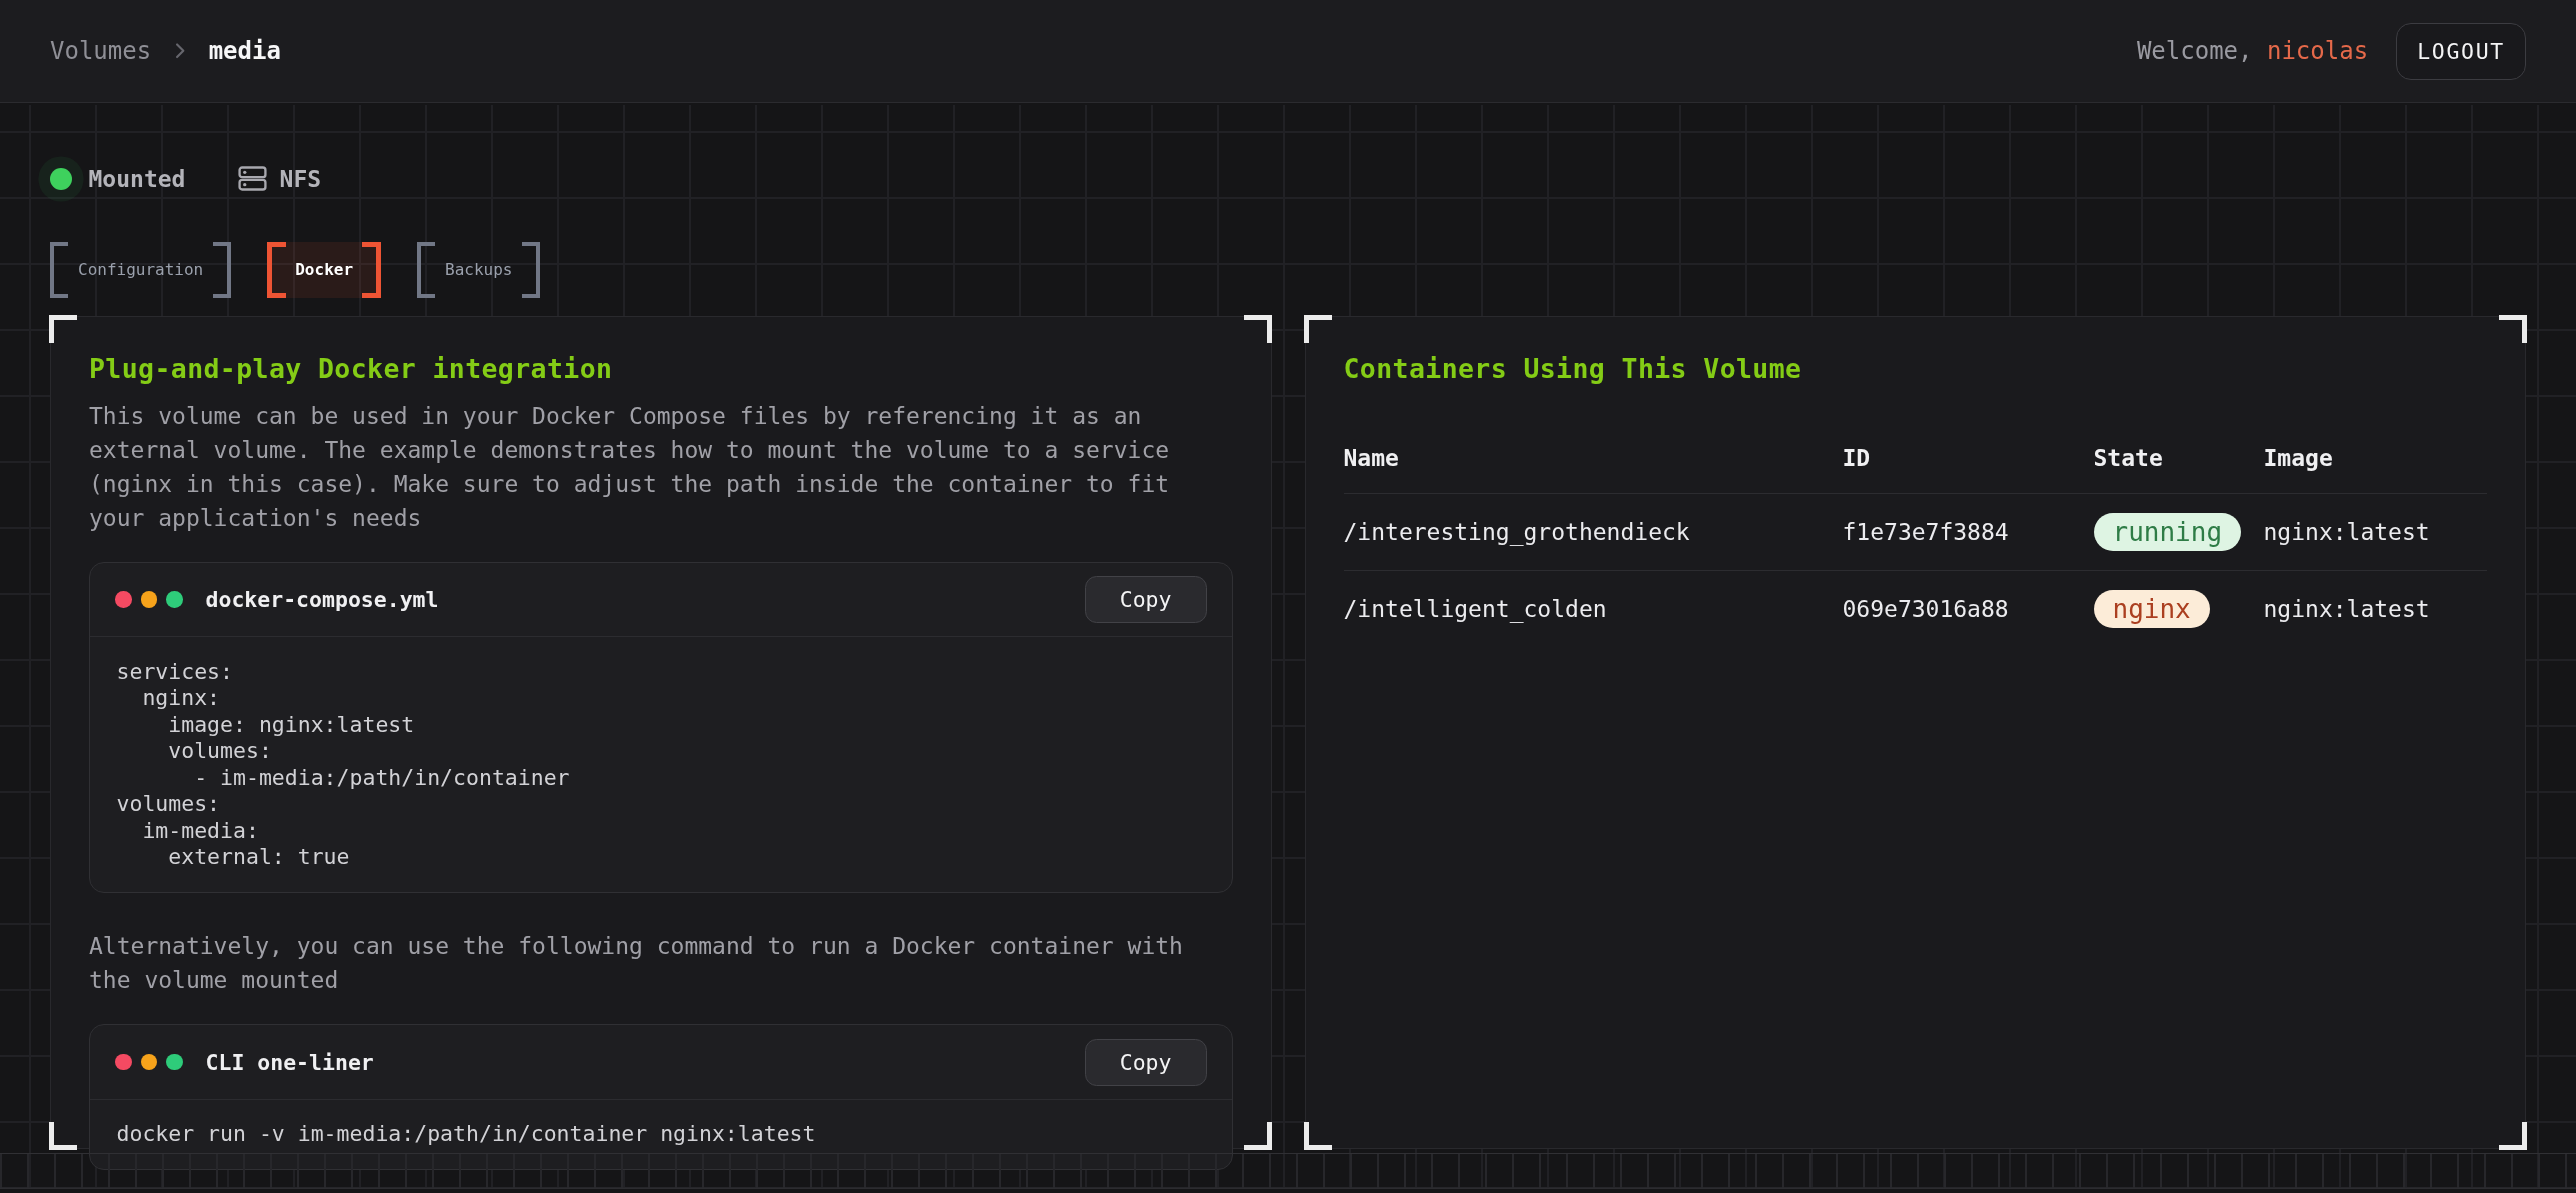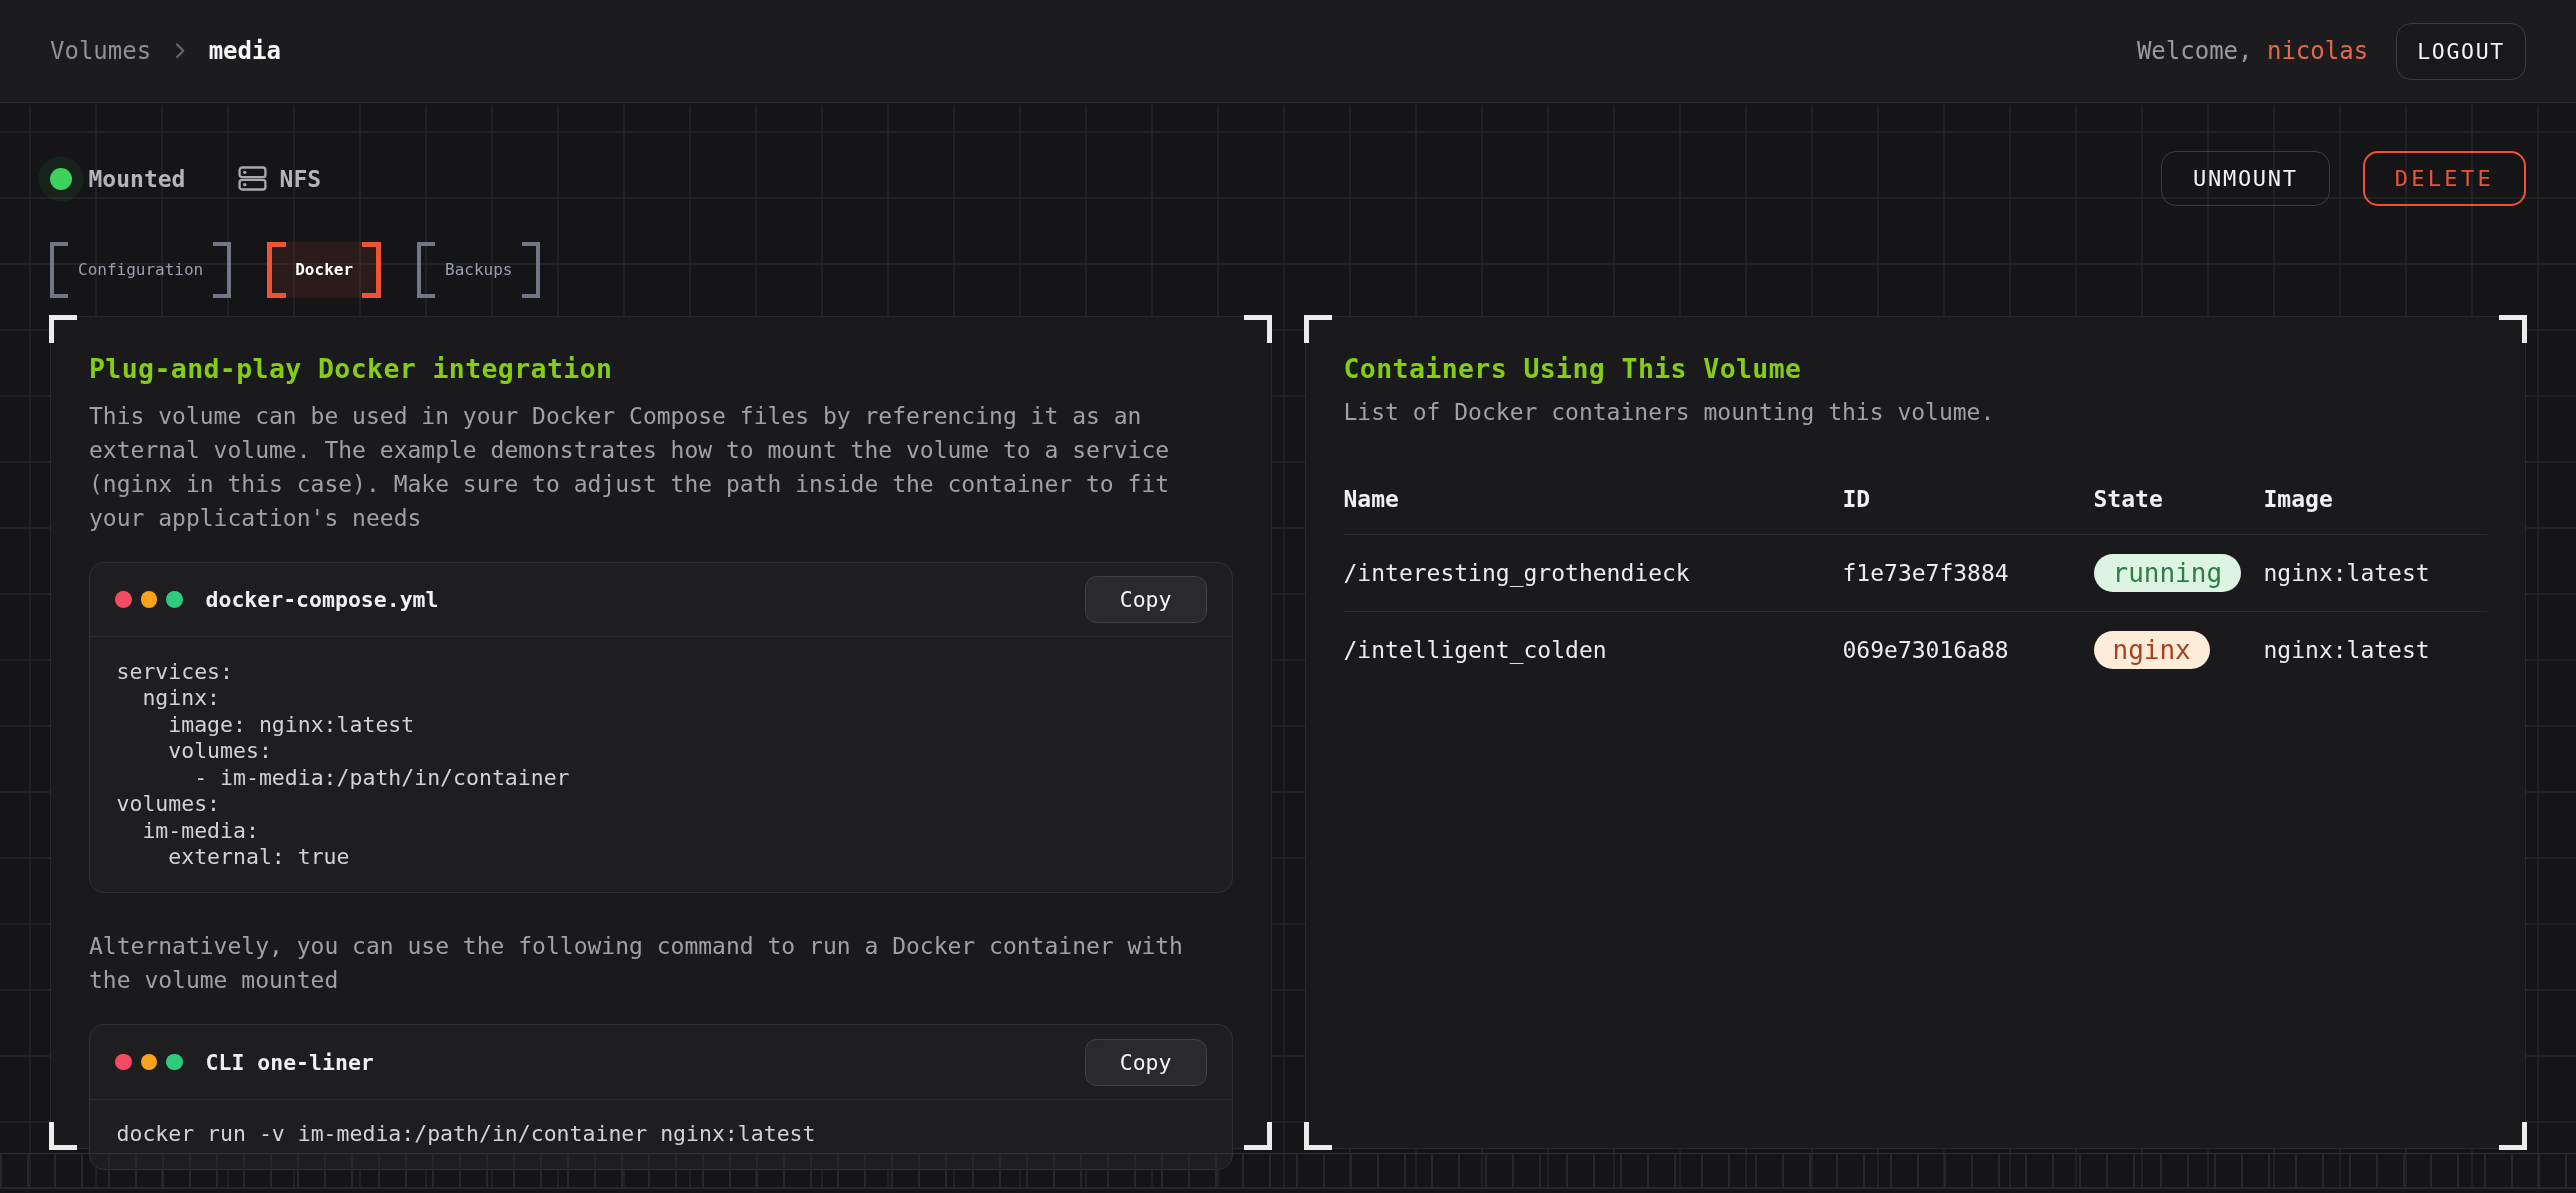--- a/index.html
+++ b/index.html
@@ -197,24 +197,20 @@
       <span class="status-label">Mounted</span>
       <span class="nfs-wrap">
         <svg viewBox="0 0 24 24" fill="none" stroke="currentColor" stroke-width="1.8" stroke-linecap="round" stroke-linejoin="round">
             <rect x="2" y="3.5" width="20" height="7.5" rx="2"></rect>
             <rect x="2" y="13" width="20" height="7.5" rx="2"></rect>
             <line x1="6" y1="7.25" x2="6.01" y2="7.25" stroke-width="2.6"></line>
             <line x1="6" y1="16.75" x2="6.01" y2="16.75" stroke-width="2.6"></line>
           </svg>
         <span class="status-label">NFS</span>
       </span>
-    </div>
-    <div class="actions">
-      <button class="btn unmount-btn">UNMOUNT</button>
-      <button class="btn delete-btn">DELETE</button>
     </div>
   </div>
 
   <div class="tabs">
     <div class="tab">Configuration</div>
     <div class="tab active">Docker</div>
     <div class="tab">Backups</div>
   </div>
 
   <div class="panels">
@@ -264,21 +260,20 @@
       </div>
     </section>
 
     <section class="panel">
       <span class="corner tl"></span>
       <span class="corner tr"></span>
       <span class="corner bl"></span>
       <span class="corner br"></span>
 
       <h2>Containers Using This Volume</h2>
-      <p class="subtitle">List of Docker containers mounting this volume.</p>
 
       <table class="containers">
         <colgroup>
             <col class="c-name">
             <col class="c-id">
             <col class="c-state">
             <col>
           </colgroup>
         <thead>
           <tr>

